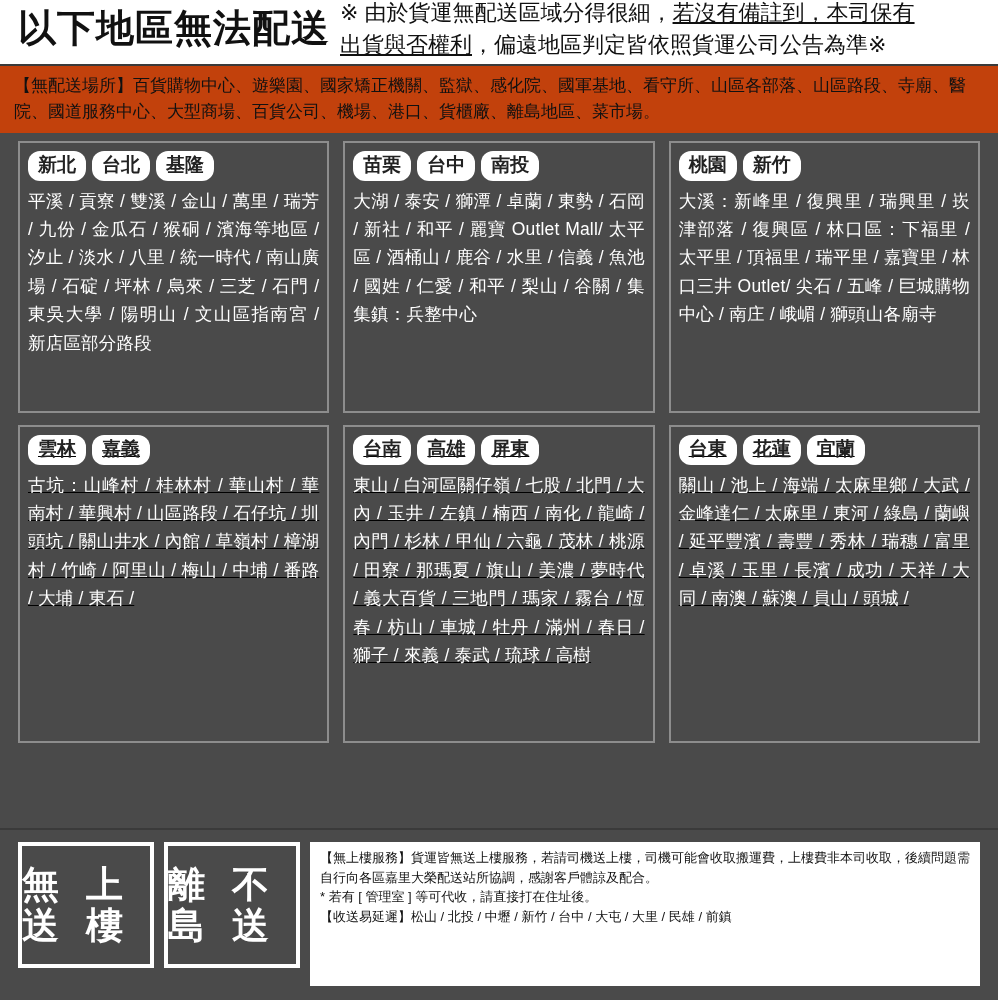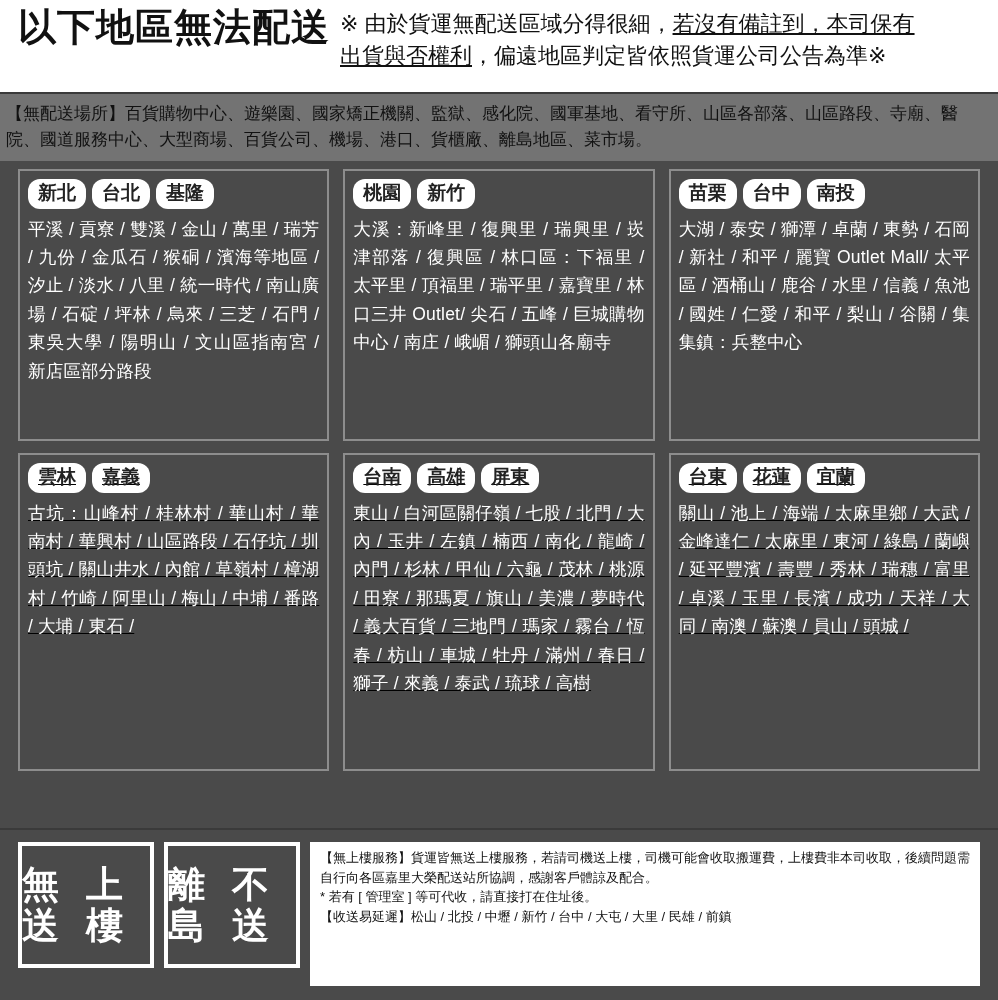--- a/index.html
+++ b/index.html
@@ -15,25 +15,25 @@
     height: 1000px;
     position: relative;
     background: #4a4a4a;
     box-sizing: border-box;
     overflow: hidden;
   }
 
   
   .header {
     background: #ffffff;
-    padding: 8px 18px 8px 18px;
-    display: flex;
-    align-items: flex-start;
-    box-sizing: border-box;
-    height: 92px;
+    padding: 2px 18px 8px 18px;
+    display: flex;
+    align-items: center;
+    box-sizing: border-box;
+    height: 64px;
   }
   .header-title {
     font-size: 38px;
     font-weight: bold;
     color: #111111;
     letter-spacing: 1px;
     white-space: nowrap;
     line-height: 1.05;
   }
   .header-note {
@@ -42,23 +42,23 @@
     color: #111111;
     line-height: 1.45;
     flex: 1;
   }
   .header-note .u {
     text-decoration: underline;
   }
 
   
   .notice {
-    background: #737373;
+    background: #c2410c;
     border-top: 2px solid #3a3a3a;
-    padding: 7px 14px 9px 6px;
+    padding: 7px 14px 9px 14px;
     font-size: 17px;
     line-height: 1.5;
     color: #111111;
     box-sizing: border-box;
   }
 
   
   .grid {
     padding: 8px 18px 10px 18px;
     display: grid;
@@ -166,33 +166,33 @@
       <div class="tabs">
         <span class="tab">新北</span>
         <span class="tab">台北</span>
         <span class="tab">基隆</span>
       </div>
       <div class="card-body">平溪 / 貢寮 / 雙溪 / 金山 / 萬里 / 瑞芳 / 九份 / 金瓜石 / 猴硐 / 濱海等地區 / 汐止 / 淡水 / 八里 / 統一時代 / 南山廣場 / 石碇 / 坪林 / 烏來 / 三芝 / 石門 / 東吳大學 / 陽明山 / 文山區指南宮 / 新店區部分路段</div>
     </div>
 
     <div class="card">
       <div class="tabs">
-        <span class="tab">桃園</span>
-        <span class="tab">新竹</span>
-      </div>
-      <div class="card-body">大溪：新峰里 / 復興里 / 瑞興里 / 崁津部落 / 復興區 / 林口區：下福里 / 太平里 / 頂福里 / 瑞平里 / 嘉寶里 / 林口三井 Outlet/ 尖石 / 五峰 / 巨城購物中心 / 南庄 / 峨嵋 / 獅頭山各廟寺</div>
-    </div>
-
-    <div class="card">
-      <div class="tabs">
         <span class="tab">苗栗</span>
         <span class="tab">台中</span>
         <span class="tab">南投</span>
       </div>
       <div class="card-body">大湖 / 泰安 / 獅潭 / 卓蘭 / 東勢 / 石岡 / 新社 / 和平 / 麗寶 Outlet Mall/ 太平區 / 酒桶山 / 鹿谷 / 水里 / 信義 / 魚池 / 國姓 / 仁愛 / 和平 / 梨山 / 谷關 / 集集鎮：兵整中心</div>
+    </div>
+
+    <div class="card">
+      <div class="tabs">
+        <span class="tab">桃園</span>
+        <span class="tab">新竹</span>
+      </div>
+      <div class="card-body">大溪：新峰里 / 復興里 / 瑞興里 / 崁津部落 / 復興區 / 林口區：下福里 / 太平里 / 頂福里 / 瑞平里 / 嘉寶里 / 林口三井 Outlet/ 尖石 / 五峰 / 巨城購物中心 / 南庄 / 峨嵋 / 獅頭山各廟寺</div>
     </div>
 
     <div class="card short">
       <div class="tabs">
         <span class="tab">雲林</span>
         <span class="tab">嘉義</span>
       </div>
       <div class="card-body">古坑：山峰村 / 桂林村 / 華山村 / 華南村 / 華興村 / 山區路段 / 石仔坑 / 圳頭坑 / 關山井水 / 內館 / 草嶺村 / 樟湖村 / 竹崎 / 阿里山 / 梅山 / 中埔 / 番路 / 大埔 / 東石 /</div>
     </div>
 

